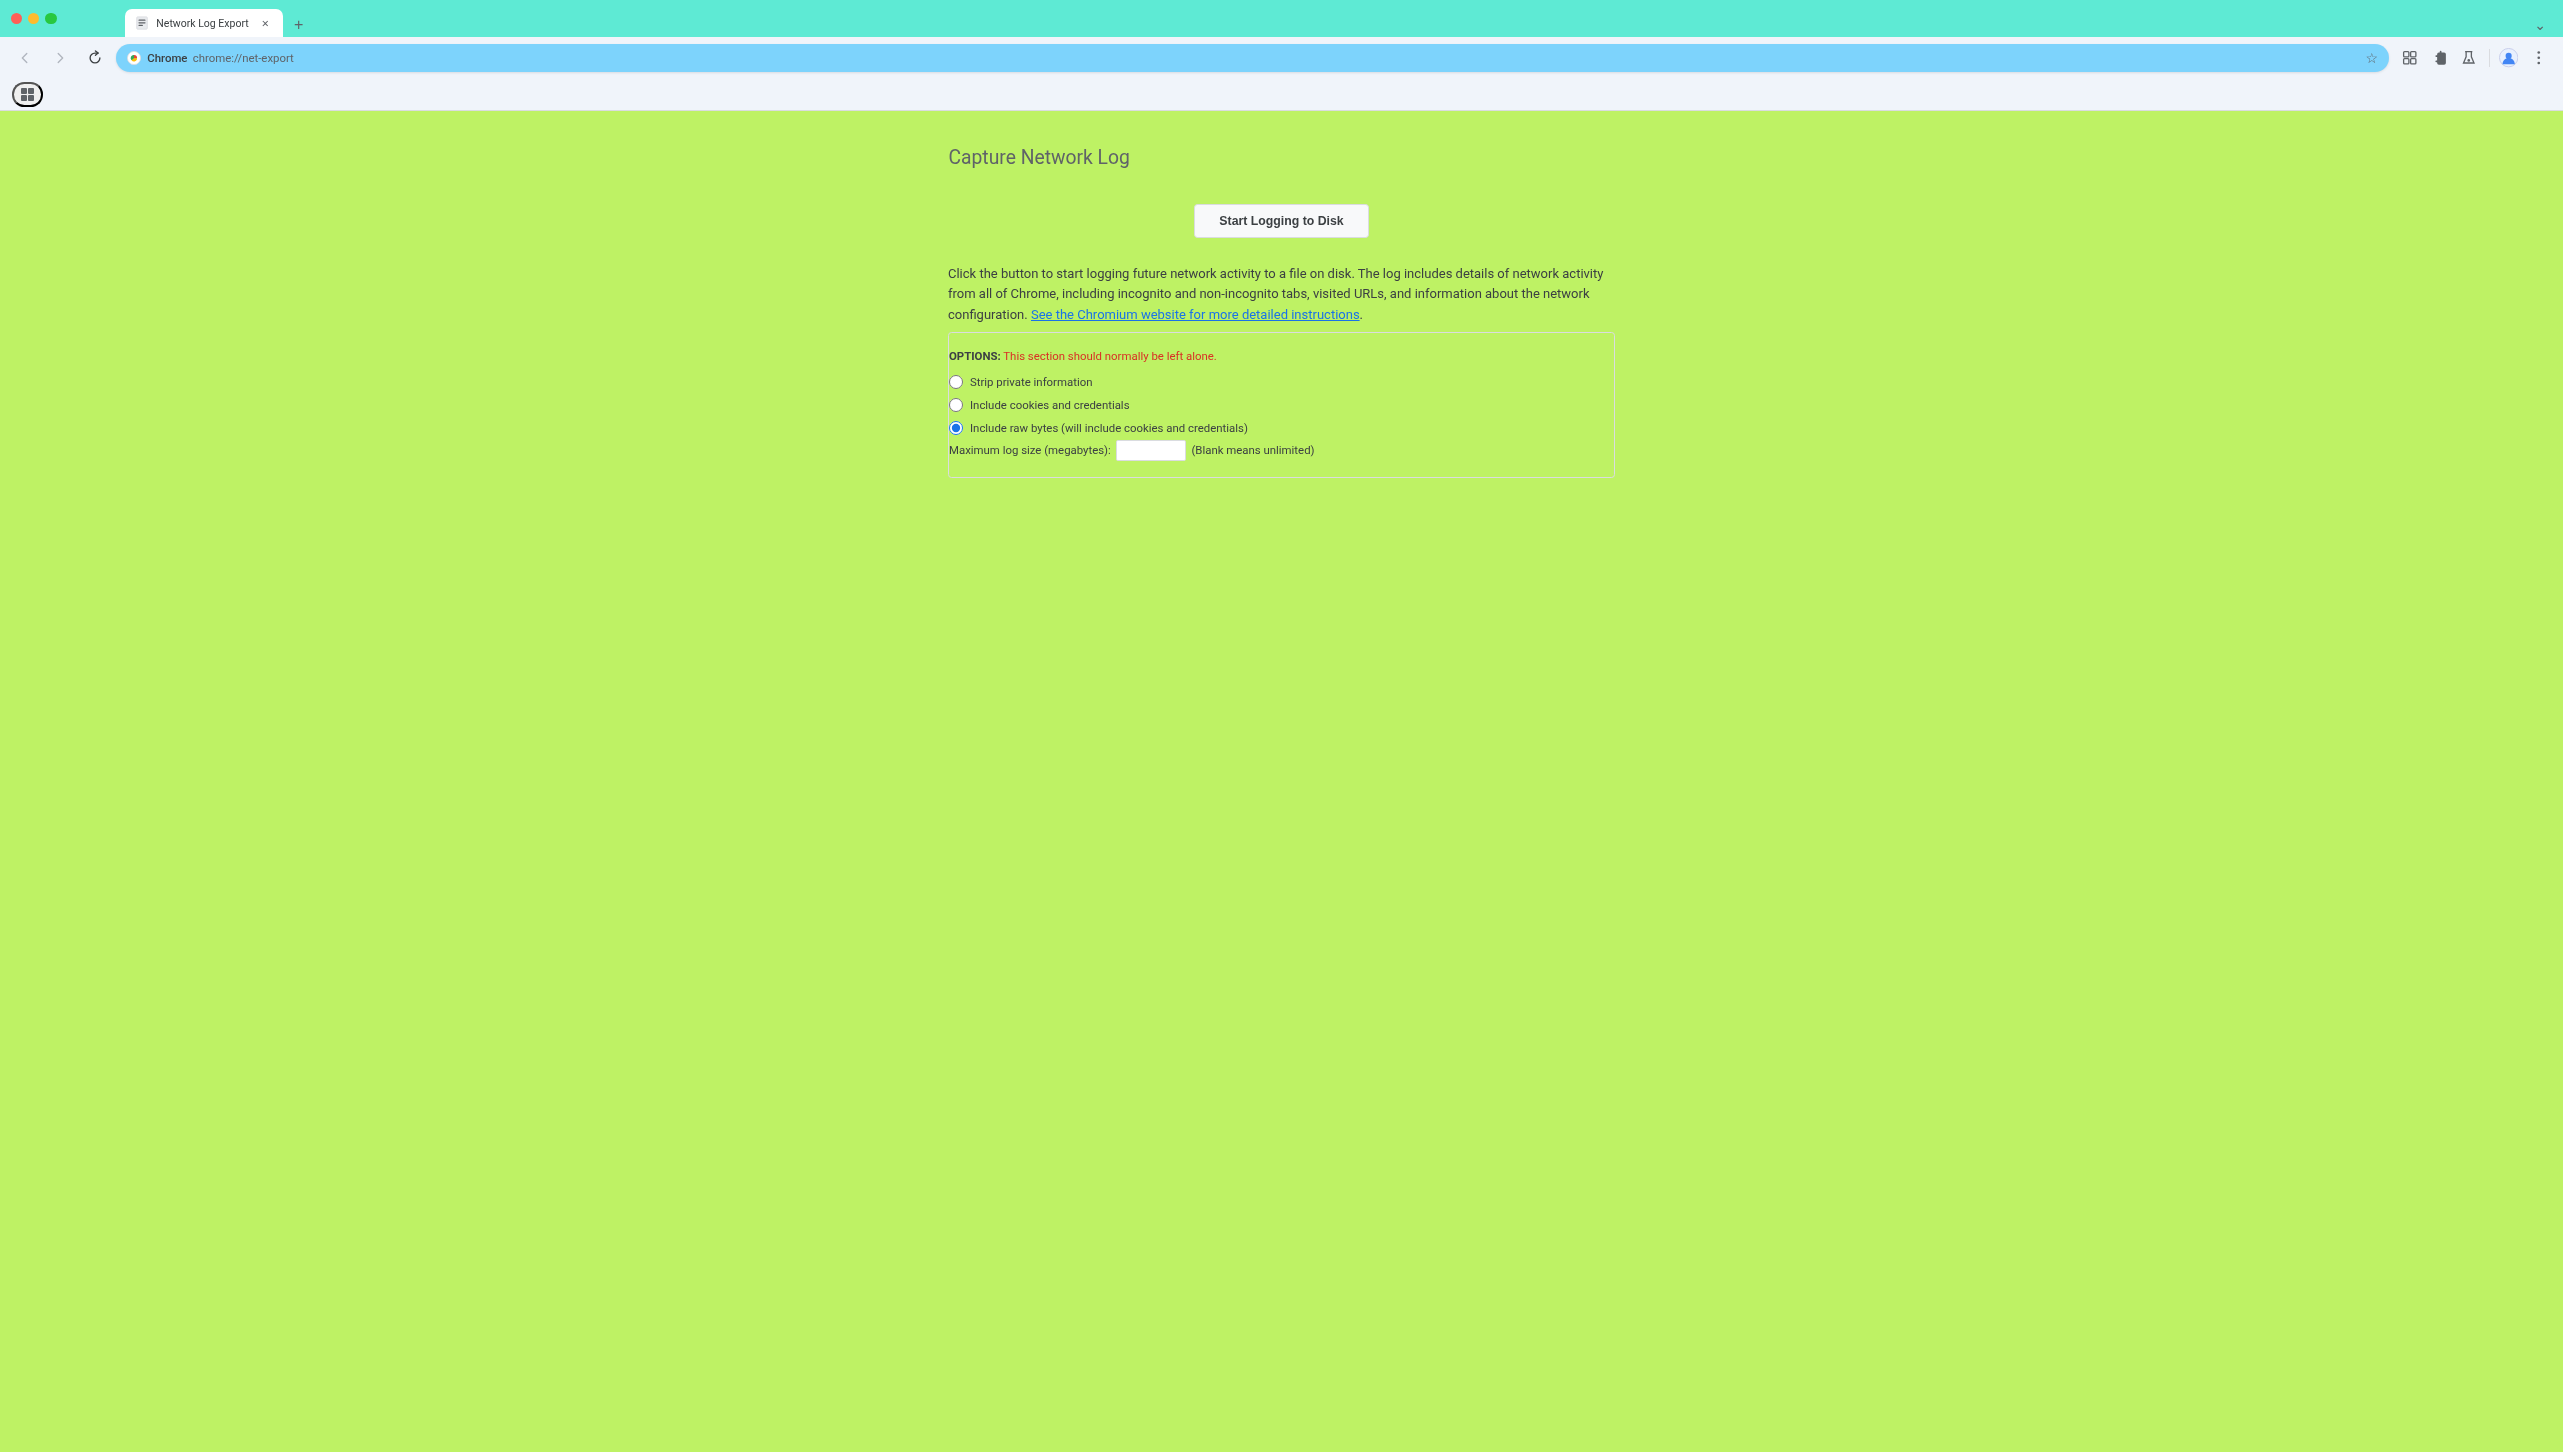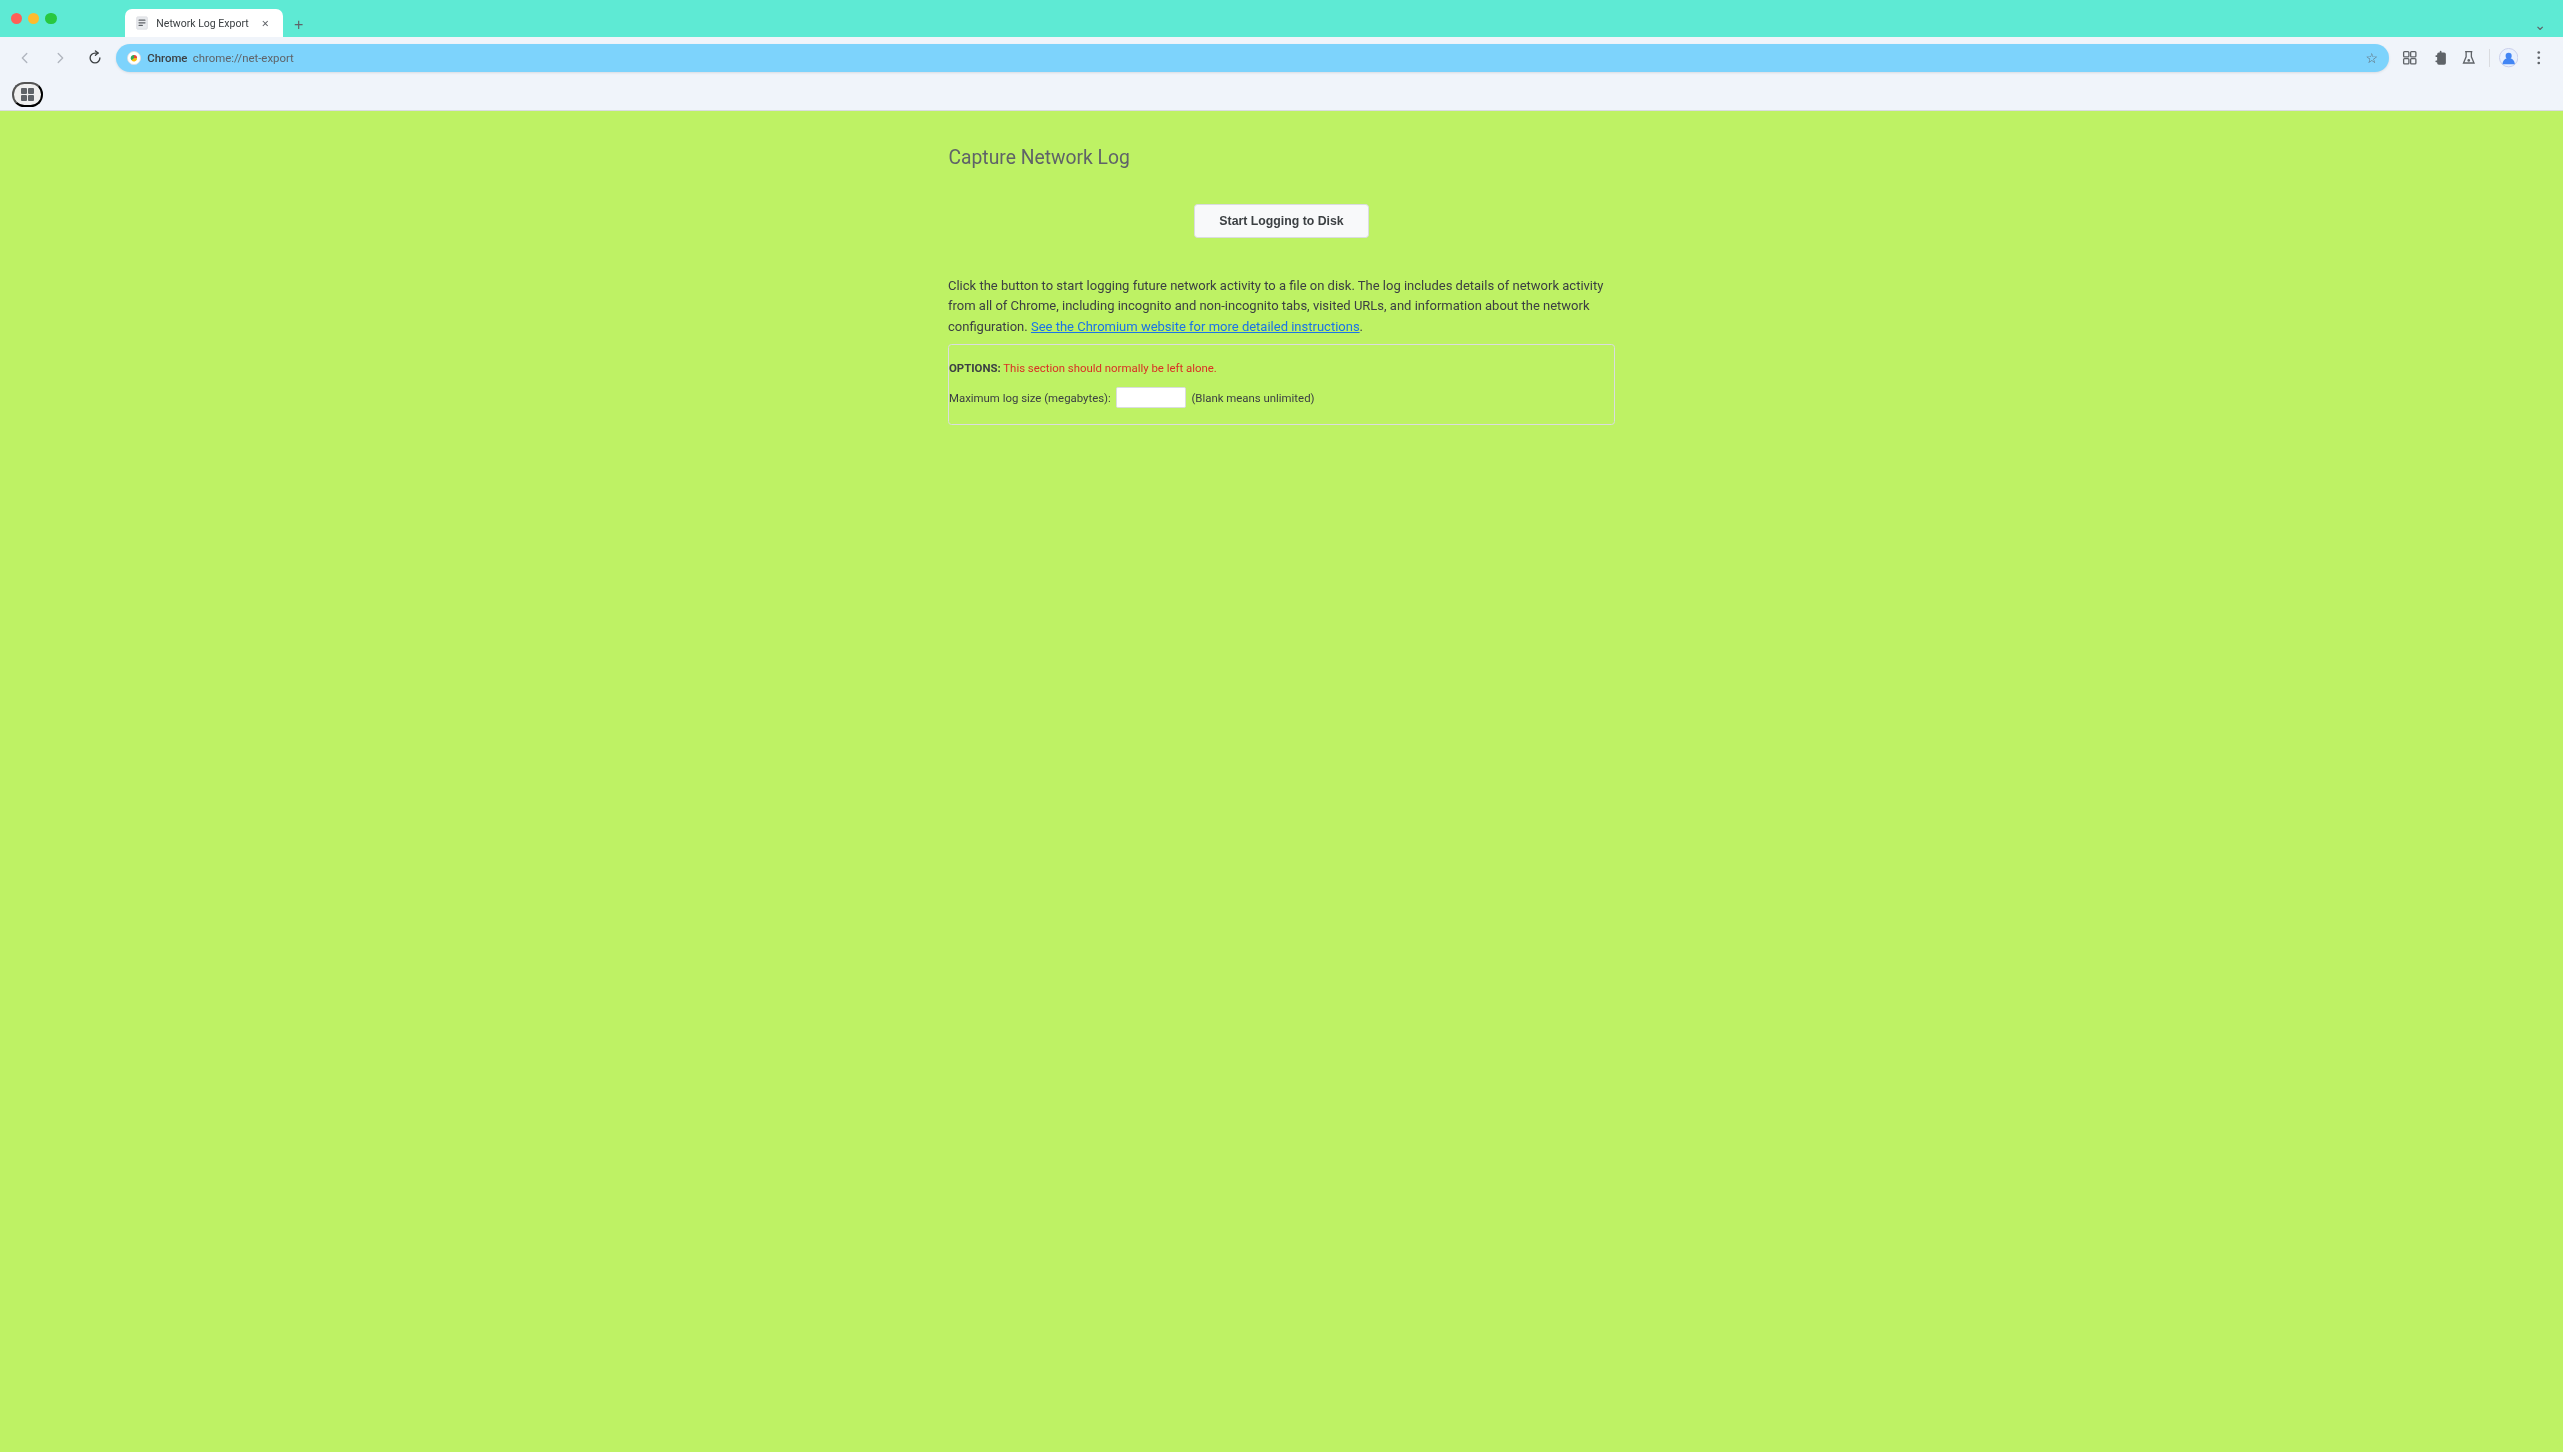--- a/index.html
+++ b/index.html
@@ -258,21 +258,21 @@
 
     .start-btn {
       background: #f8f9fa;
       border: 0.9px solid #dadce0;
       border-radius: 3.5px;
       padding: 8.8px 24.6px;
       font-size: 12.3px;
       font-weight: 600;
       color: #3c4043;
       cursor: pointer;
-      margin-bottom: 38px;
+      margin-bottom: 26px;
       min-width: 175px;
     }
 
     .description-text {
       font-size: 13px;
       color: #3c4043;
       line-height: 1.6;
       max-width: 667px;
       margin-bottom: 6px;
     }
@@ -490,20 +490,36 @@
     <span> </span>
     <a href="#">See the Chromium website for more detailed instructions</a><span>.</span>
   </p>
 
   <div class="options-box">
     <div class="options-header">
       <strong>OPTIONS:</strong>
       <span class="options-warning">This section should normally be left alone.</span>
     </div>
 
+    <div class="radio-group">
+      <label class="radio-item">
+        <input type="radio" name="log-option" value="strip" style="">
+        <span>Strip private information</span>
+      </label>
+
+      <label class="radio-item">
+        <input type="radio" name="log-option" value="cookies" style="">
+        <span>Include cookies and credentials</span>
+      </label>
+
+      <label class="radio-item">
+        <input type="radio" name="log-option" value="raw" checked="" style="">
+        <span>Include raw bytes (will include cookies and credentials)</span>
+      </label>
+    </div>
 
     <div class="max-size-row">
       <span>Maximum log size (megabytes):</span>
       <input class="max-size-input" type="text" value="" style="">
       <span>(Blank means unlimited)</span>
     </div>
   </div>
 </div>
 
 

